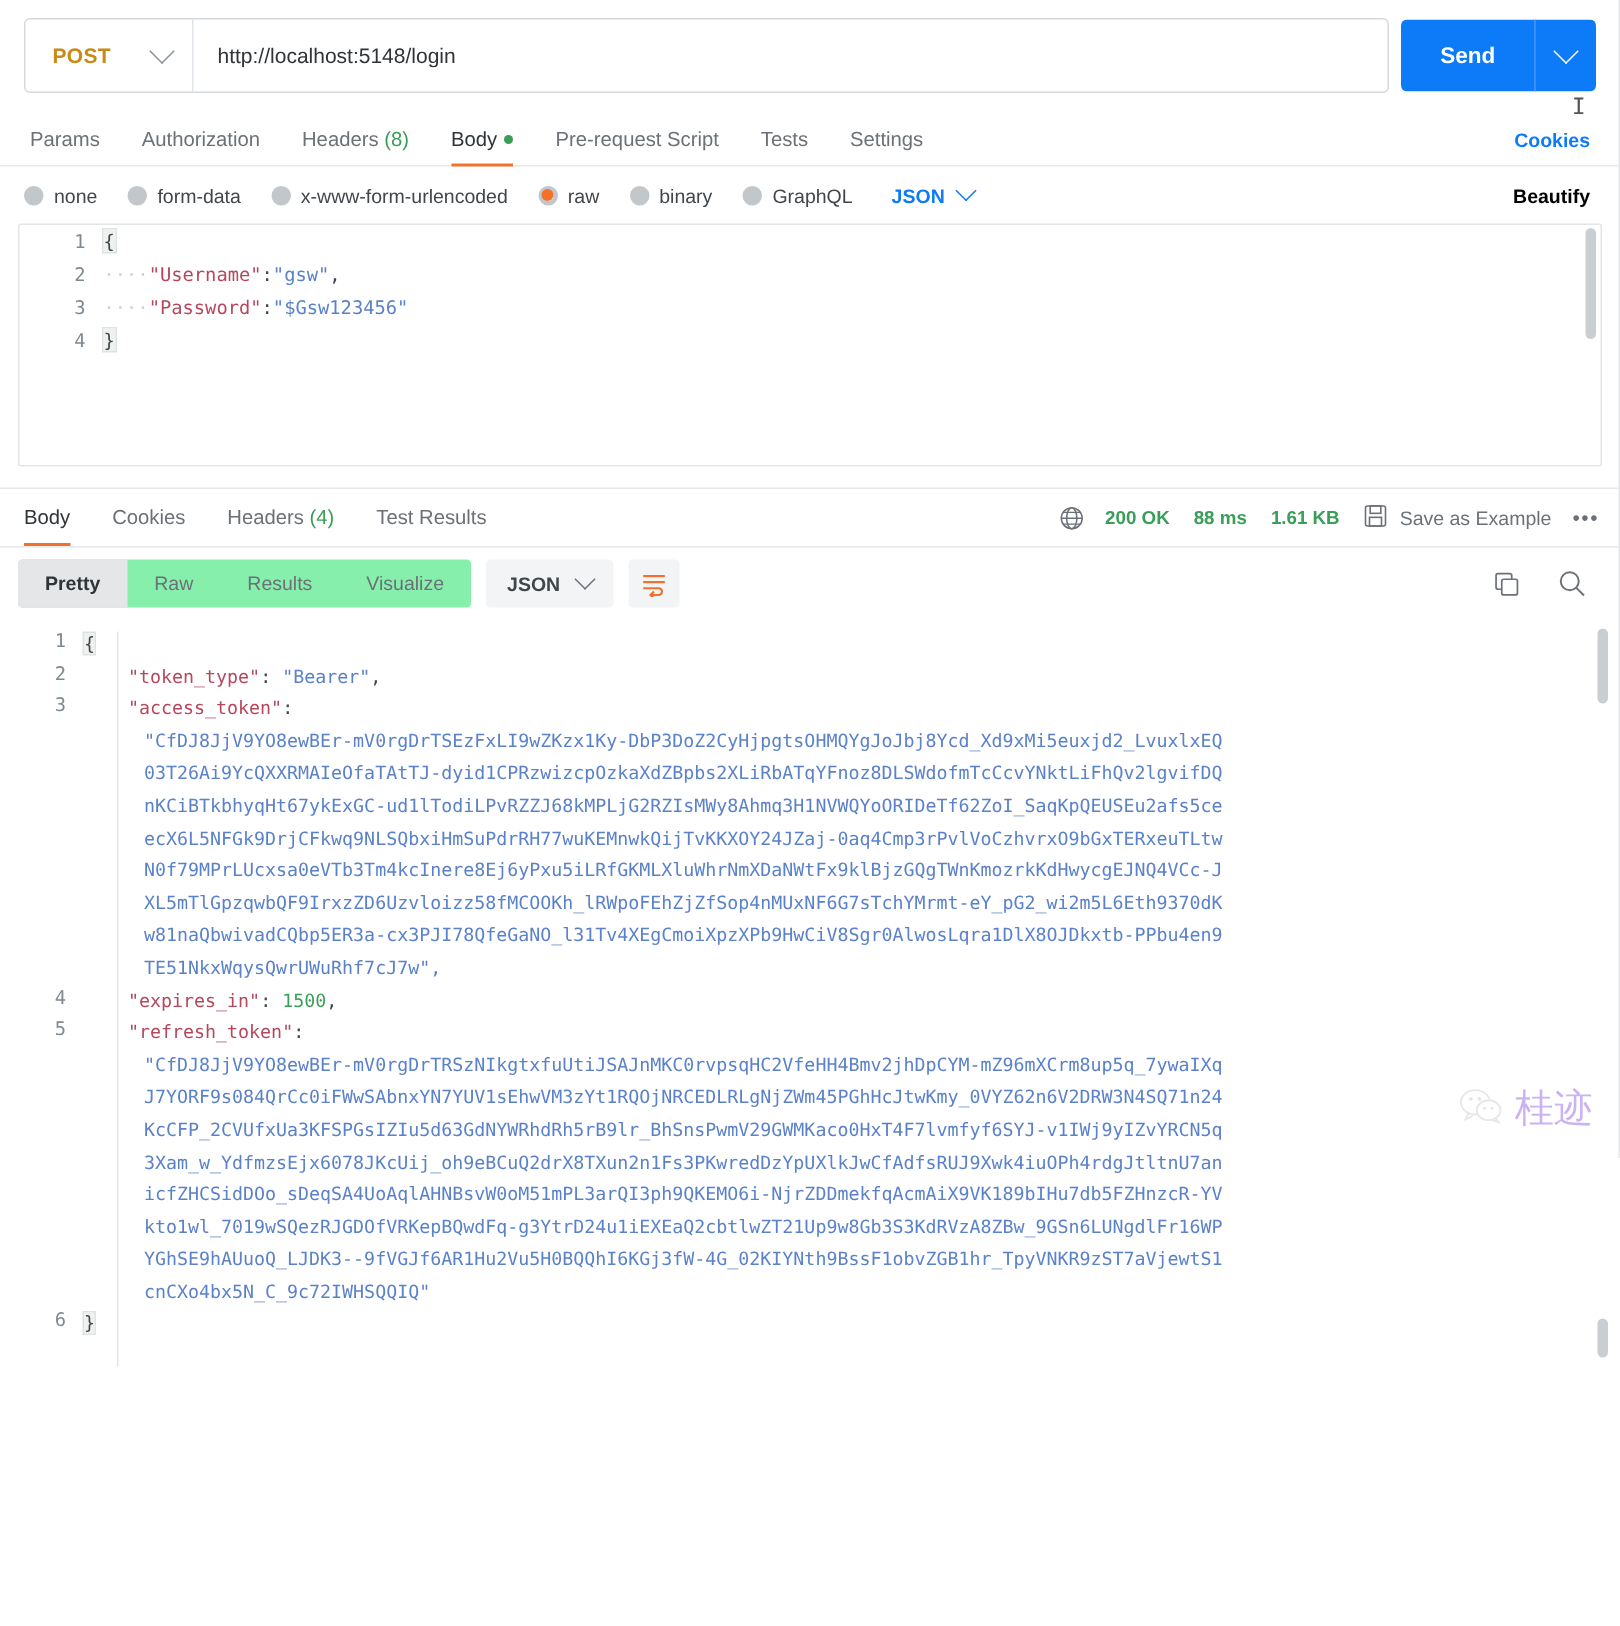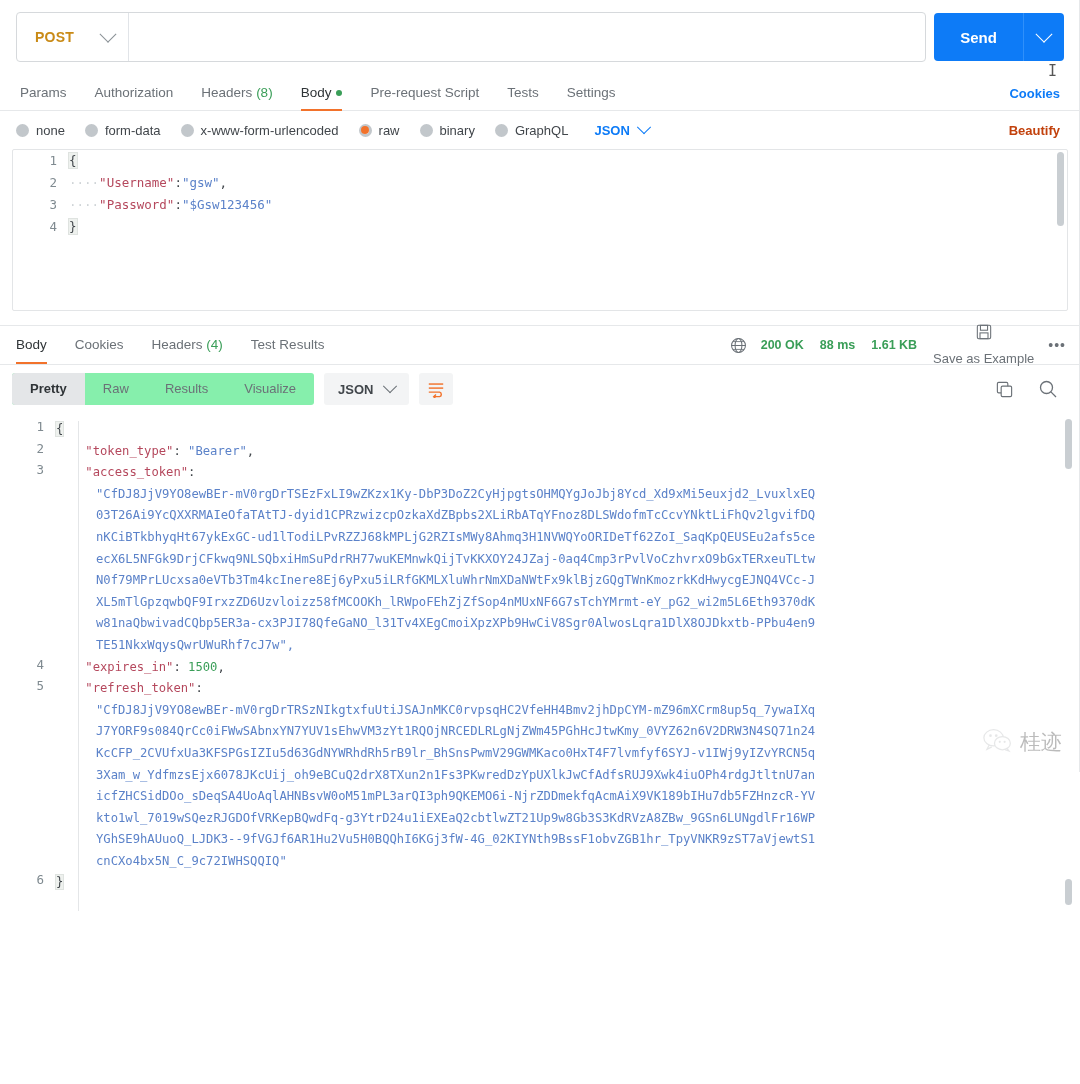--- a/index.html
+++ b/index.html
@@ -190,21 +190,21 @@
     gap: 9px;
     color: #0d7bf7;
     font-weight: bold;
     font-size: 13px;
     cursor: pointer;
     margin-left: 6px;
   }
   .fmt-select .chev { border-color: #0d7bf7; width: 9px; height: 9px; }
   .beautify {
     margin-left: auto;
-    color: #c2410c;
+    color: #000000;
     font-weight: bold;
     font-size: 13px;
     cursor: pointer;
     padding-right: 4px;
   }
 
   
   .req-editor {
     margin: 0 12px;
     border: 1px solid #e3e5e7;
@@ -292,21 +292,20 @@
     display: flex;
     align-items: center;
     gap: 0;
   }
   .globe-icon { margin-right: 14px; display: flex; align-items: center; }
   .stat { color: #3a9e58; font-size: 12.5px; font-weight: bold; margin-right: 16px; }
   .save-example {
     display: flex; align-items: center; gap: 8px;
     color: #6b7177; font-size: 13px; cursor: pointer;
     margin-right: 14px;
-    flex-direction: column;
   }
   .dots { color: #6b7177; letter-spacing: 1px; font-size: 14px; cursor: pointer; padding-right: 4px;}
 
   
   .resp-toolbar {
     display: flex;
     align-items: center;
     padding: 8px 12px 8px 12px;
     gap: 10px;
   }
@@ -406,41 +405,42 @@
     position: absolute;
     right: 18px;
     bottom: 16px;
     display: flex;
     align-items: center;
     gap: 7px;
     opacity: .35;
   }
   .wm-text {
     font-family: Liberation Mono, monospace;
-    font-size: 21px;
-    color: #404040;
+    font-size: 26px;
+    color: #6d28d9;
   }
   .edge-line {
     position: absolute;
     right: 0; top: 0; bottom: 0;
     width: 1px;
     background: #e6e8ea;
   }
 </style>
 </head>
 <body>
 
 <div class="app">
 
   <div class="url-row">
     <div class="url-box">
       <div class="method-select">
         <span class="method-label">POST</span>
         <span class="chev"></span>
       </div>
+      <input class="url-input" value="http://localhost:5148/login" placeholder="Enter URL or paste text" style="">
     </div>
     <div class="send-group">
       <button class="send-btn">Send</button>
       <div class="send-caret">
         <span class="chev"></span>
       </div>
     </div>
   </div>
 
   <div class="req-tabs">

